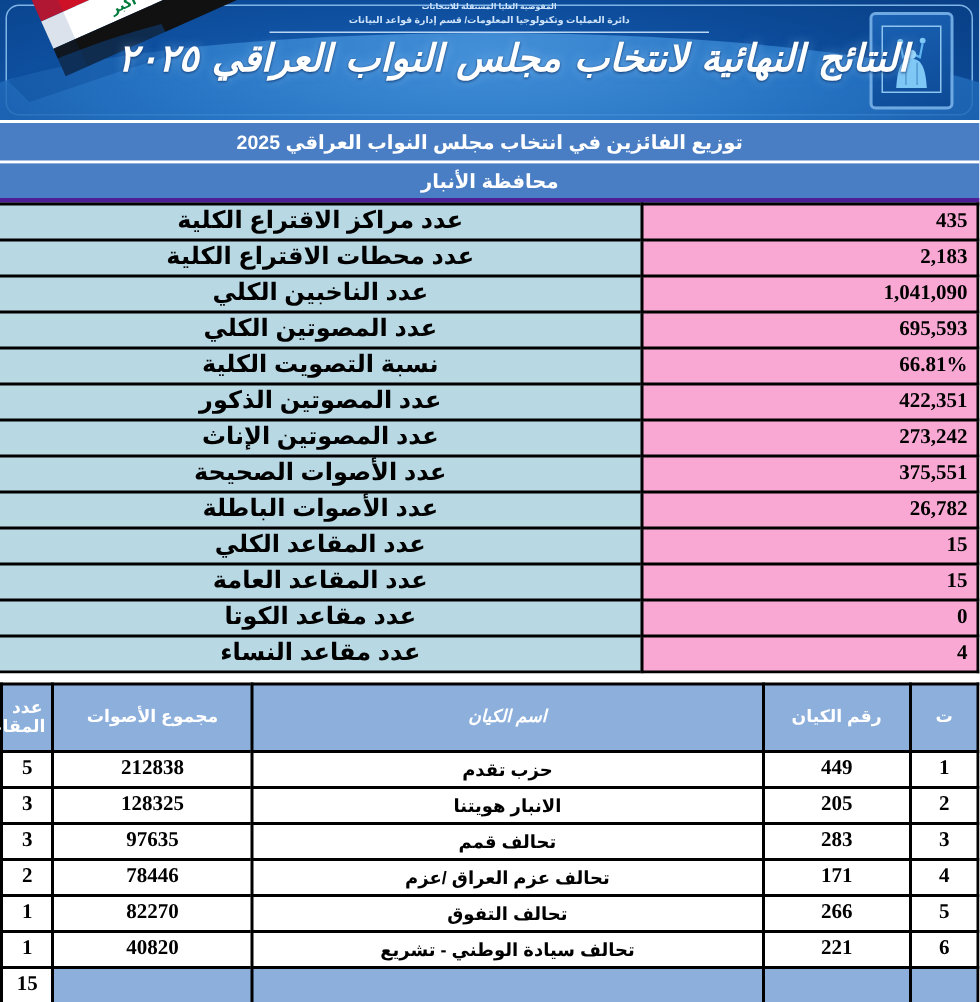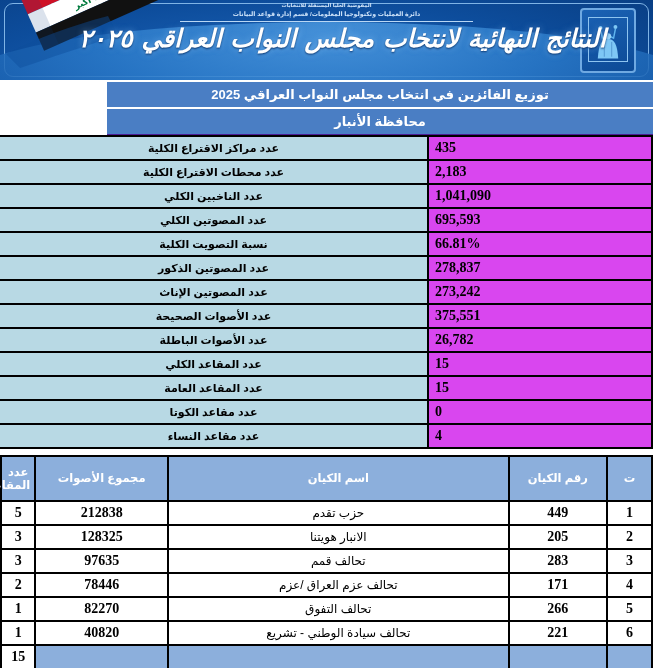--- a/index.html
+++ b/index.html
@@ -84,62 +84,62 @@
     font-weight: bold;
     font-style: italic;
     letter-spacing: -0.5px;
     text-shadow: 0 1px 2px rgba(0,40,95,.85), 0 0 7px rgba(150,205,255,.55);
     white-space: nowrap;
     padding-left: 32px;
   }
 
   
   .subbar {
-    width: 546px;
+    width: 653px;
     background: #4a7ec4;
     color: #ffffff;
     font-size: 13px;
     font-weight: bold;
     text-align: center;
     border-bottom: 2px solid #ffffff;
     line-height: 1;
     display: flex;
     align-items: center;
     justify-content: center;
   }
   .subbar.one { height: 27px; }
-  .subbar.two { height: 26px; border-bottom: 1px solid #4c1d95; }
+  .subbar.two { height: 26px; border-bottom: 3px solid #4c1d95; }
 
   
   .stats {
     width: 653px;
     border-collapse: collapse;
     table-layout: fixed;
   }
   .stats td {
     border: 2px solid #000000;
     height: 24px;
     line-height: 1;
     padding: 0 6px;
   }
   .stats .st-label {
     width: 429px;
     background: #b8d9e4;
     color: #000000;
-    font-size: 11px;
+    font-size: 16px;
     font-weight: bold;
     text-align: center;
   }
   .stats .st-value {
     width: 224px;
-    background: #d946ef;
+    background: #f9a8d4;
     color: #000000;
     font-size: 14px;
     font-weight: bold;
-    text-align: left;
+    text-align: right;
     font-family: "Liberation Serif", "DejaVu Serif", serif;
     direction: ltr;
   }
 
   .gap { height: 6px; background: #ffffff; }
 
   
   .entities {
     width: 653px;
     border-collapse: collapse;
@@ -161,36 +161,36 @@
   }
   .entities tbody td {
     height: 24px;
     background: #ffffff;
     color: #000000;
     text-align: center;
     vertical-align: middle;
   }
   .col-idx    { width: 42px; }
   .col-num    { width: 92px; }
-  .col-name   { width: 318px; }
+  .col-name   { width: 318px; font-style: italic; }
   .col-votes  { width: 124px; }
   .col-seats  { width: 32px; }
 
   .entities tbody .c-idx,
   .entities tbody .c-num,
   .entities tbody .c-votes,
   .entities tbody .c-seats {
     font-family: "Liberation Serif", "DejaVu Serif", serif;
     font-size: 14px;
     font-weight: bold;
     direction: ltr;
   }
   .entities tbody .c-name {
     font-size: 12px;
-    font-weight: normal;
+    font-weight: bold;
   }
 
   .total-row td {
     height: 24px;
     background: #8cafdc;
     color: #ffffff;
     font-family: "Liberation Serif", "DejaVu Serif", serif;
     font-size: 14px;
     font-weight: bold;
     text-align: center;
@@ -262,21 +262,21 @@
     </tr>
     <tr>
       <td class="st-value">695,593</td>
       <td class="st-label">عدد المصوتين الكلي</td>
     </tr>
     <tr>
       <td class="st-value">66.81%</td>
       <td class="st-label">نسبة التصويت الكلية</td>
     </tr>
     <tr>
-      <td class="st-value">278,837</td>
+      <td class="st-value">422,351</td>
       <td class="st-label">عدد المصوتين الذكور</td>
     </tr>
     <tr>
       <td class="st-value">273,242</td>
       <td class="st-label">عدد المصوتين الإناث</td>
     </tr>
     <tr>
       <td class="st-value">375,551</td>
       <td class="st-label">عدد الأصوات الصحيحة</td>
     </tr>

